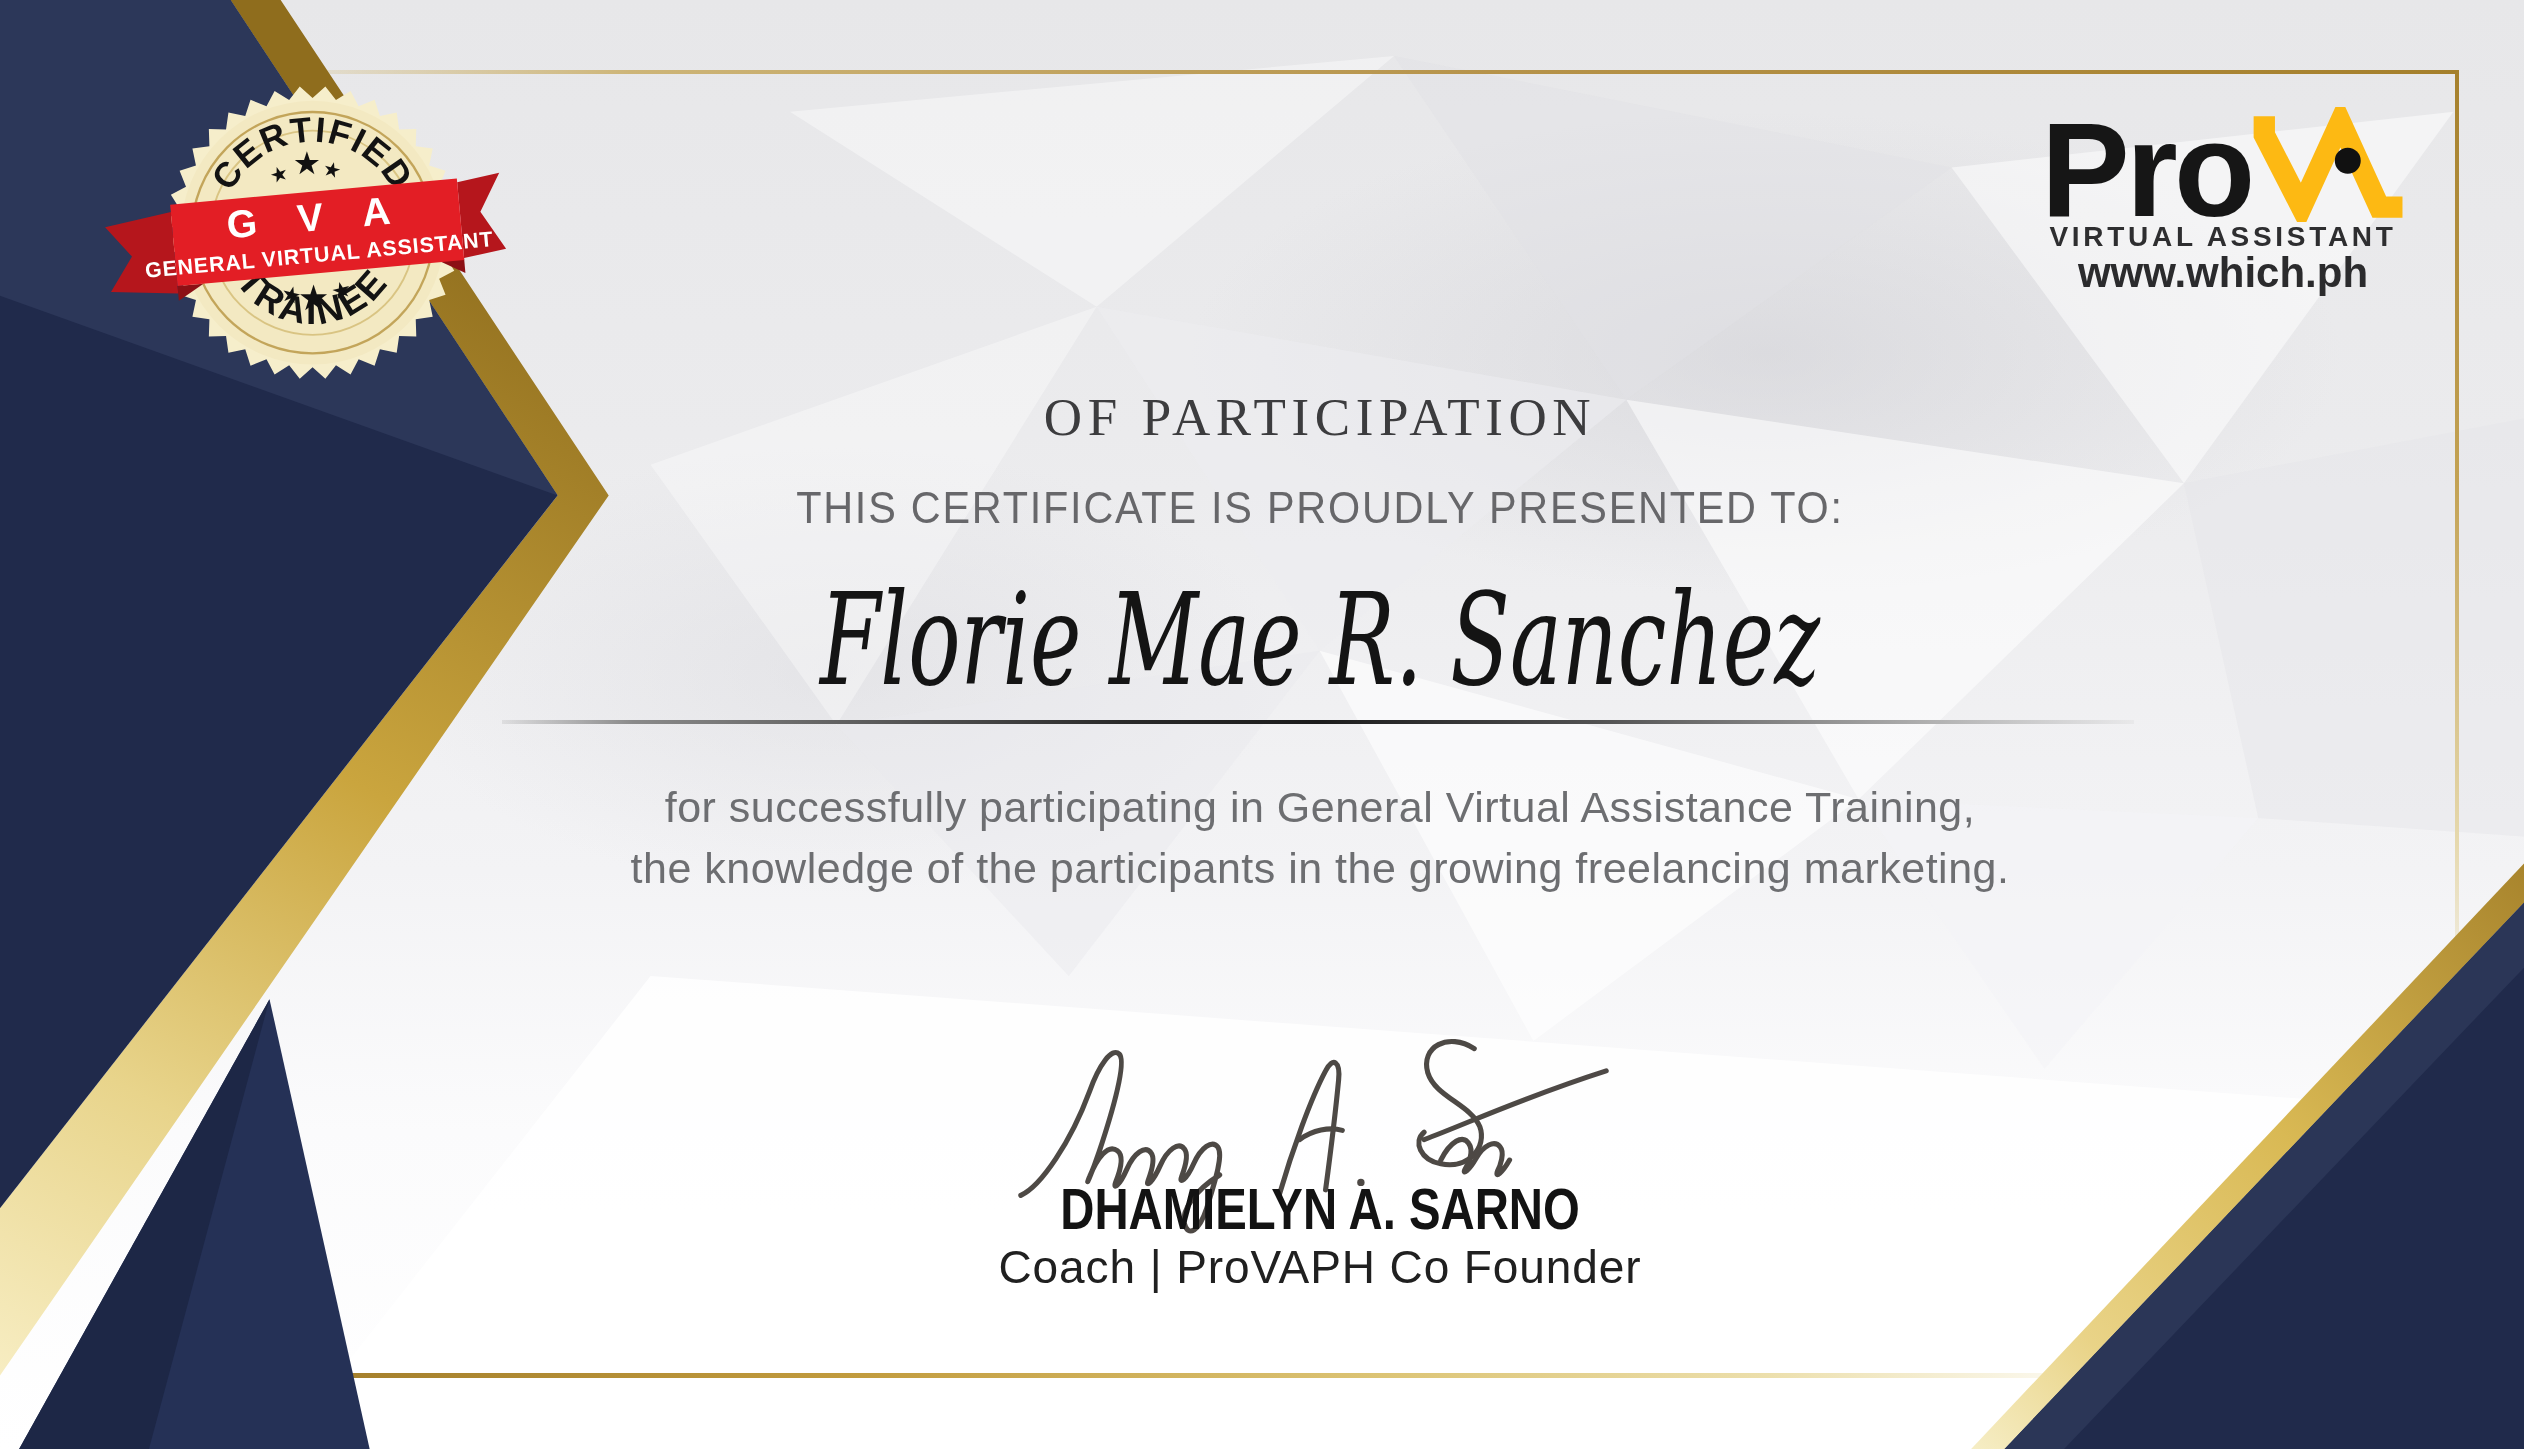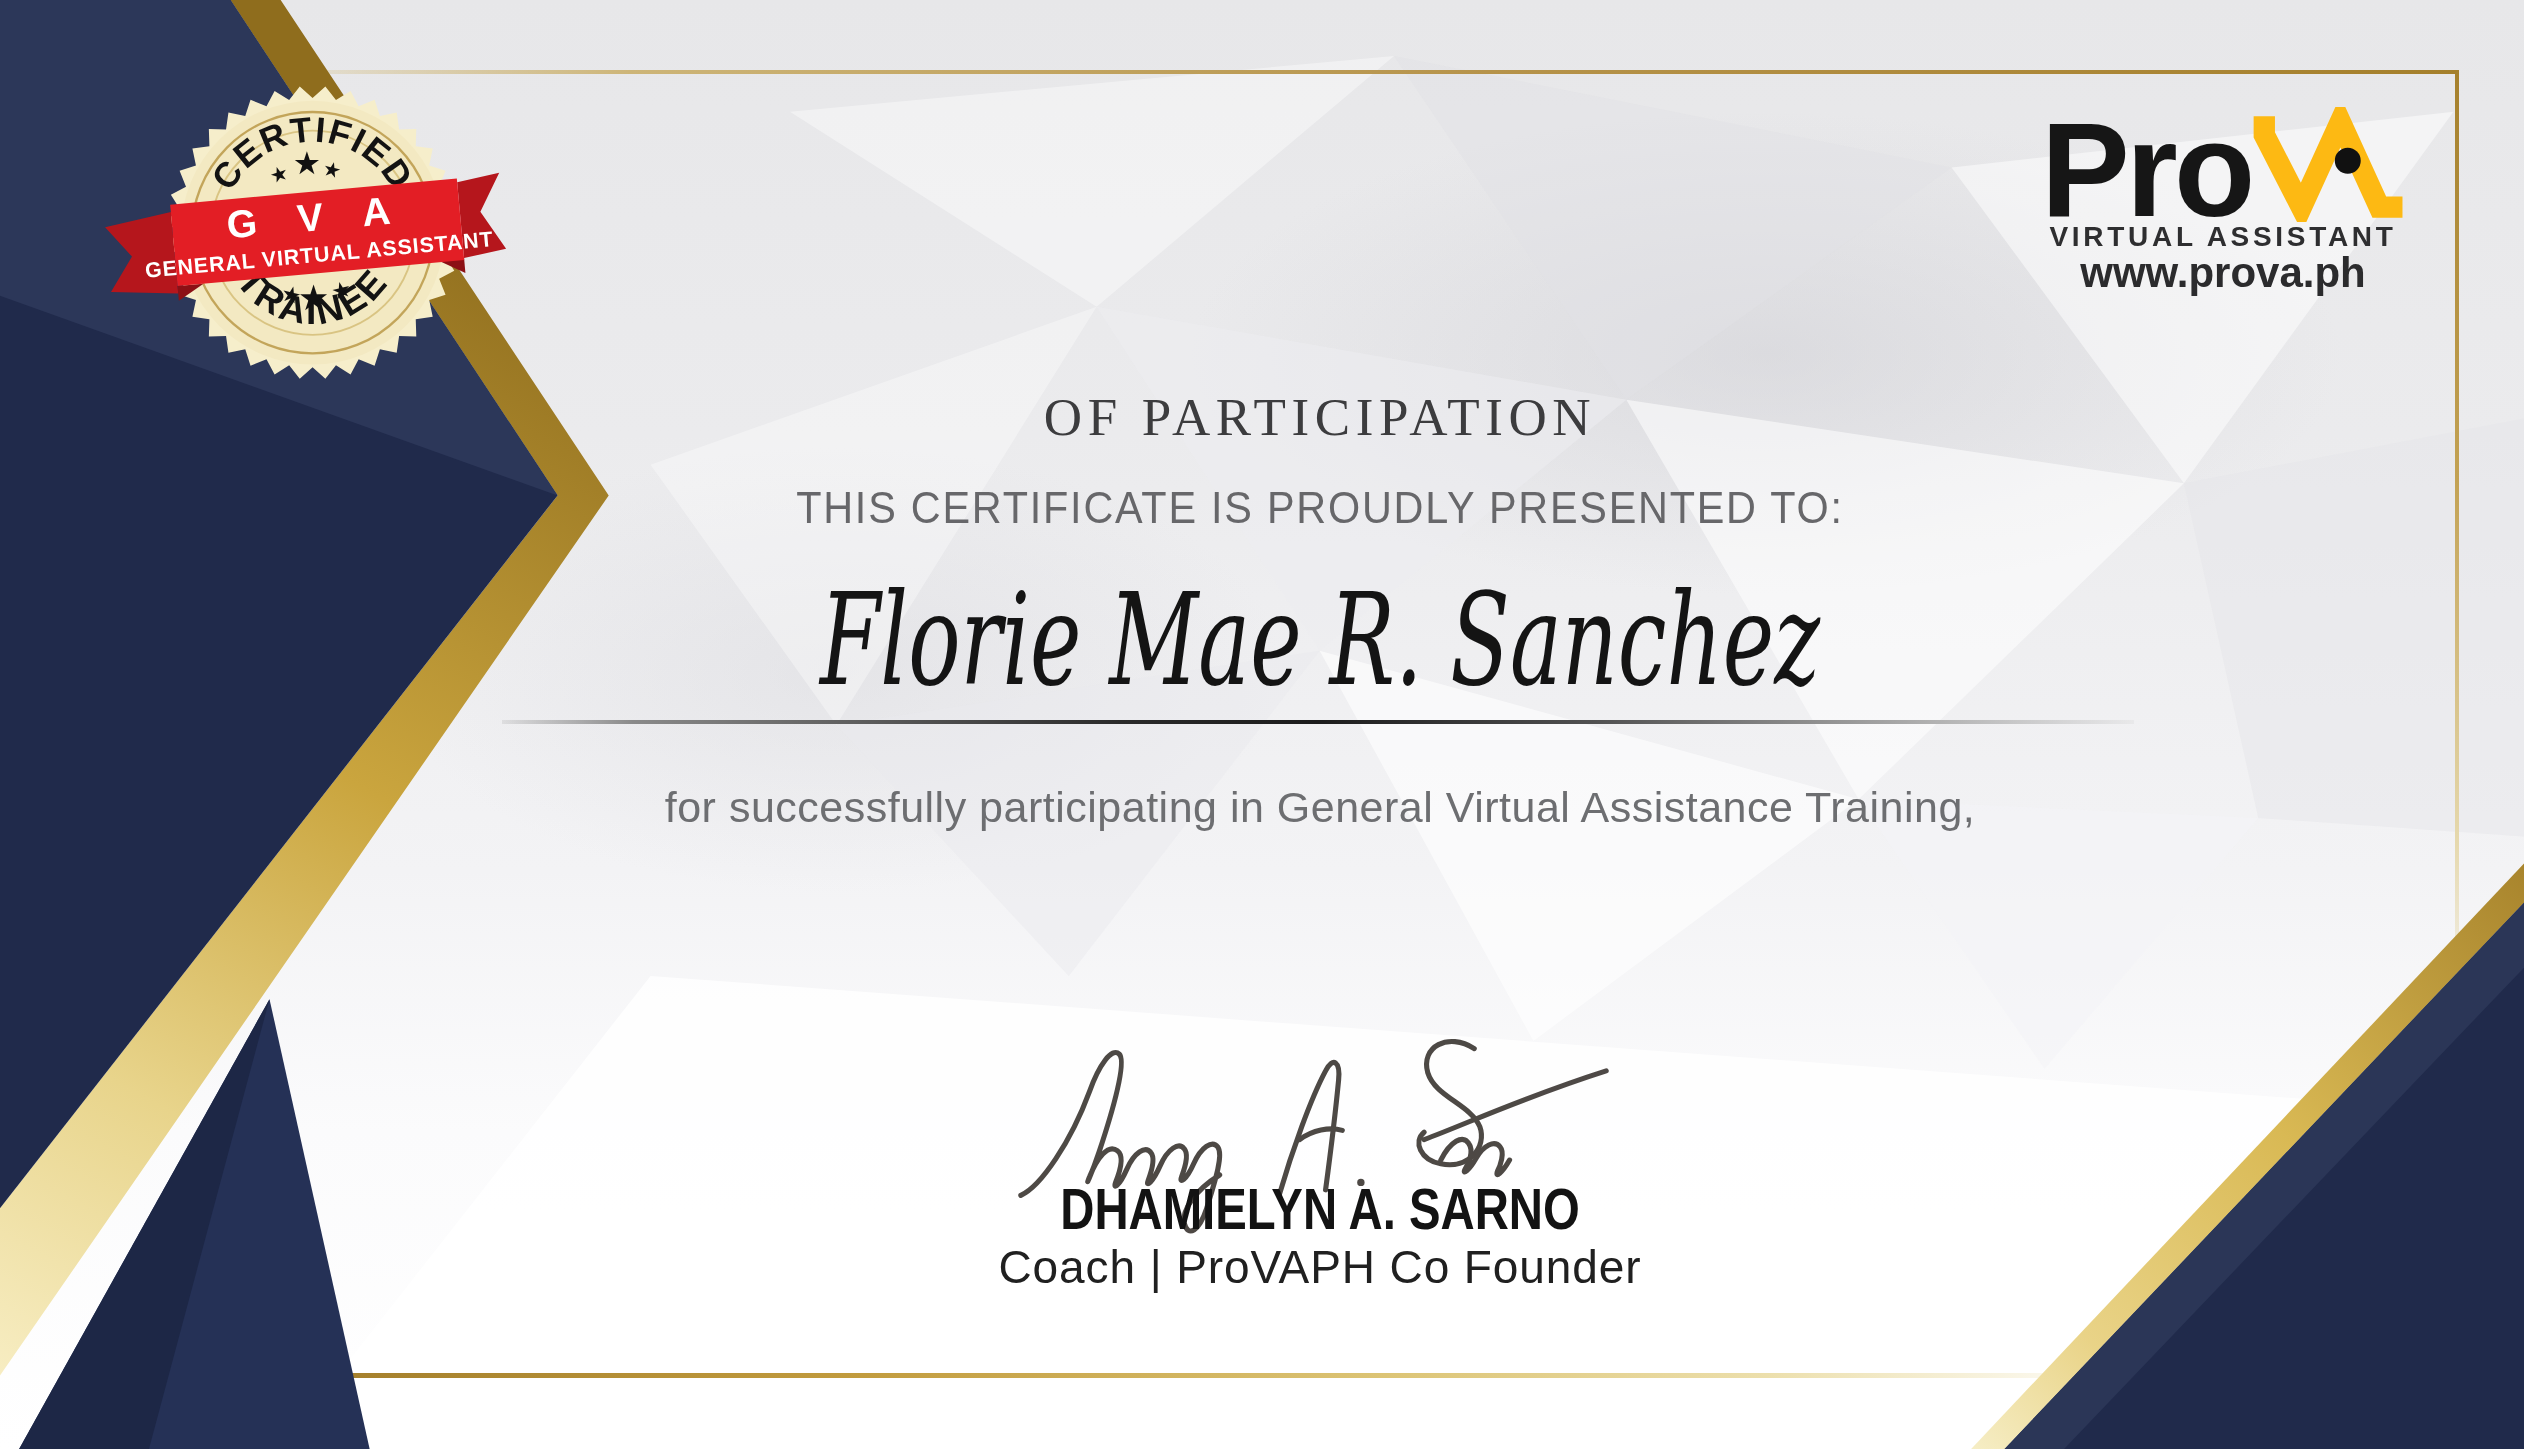--- a/index.html
+++ b/index.html
@@ -141,29 +141,30 @@
       </g>
     </g>
   </svg>
 
   <div class="abs logo-word">Pro</div>
   <svg class="abs" style="top:107px;left:2253px;" width="158" height="115" viewBox="0 0 170 124">
     <path d="M 12,10 L 12,30 L 52,108 L 94,16 L 136,108 L 161,108" fill="none" stroke="#FDB913" stroke-width="23" stroke-linejoin="miter" stroke-linecap="butt"></path>
     <circle cx="102" cy="58" r="14" fill="#111111"></circle>
   </svg>
   <div class="abs logo-tagline">VIRTUAL ASSISTANT</div>
-  <div class="abs logo-site">www.prova.ph</div>
+  <div class="abs logo-site">www.which.ph</div>
 
   <div class="abs centered subtitle">OF PARTICIPATION</div>
   <div class="abs centered presented">THIS CERTIFICATE IS PROUDLY PRESENTED TO:</div>
   <div class="abs centered name">Florie Mae R. Sanchez</div>
   <div class="abs name-rule"></div>
 
   <div class="abs centered body-text">
     <div>for successfully participating in General Virtual Assistance Training,</div>
+    <div>the knowledge of the participants in the growing freelancing marketing.</div>
   </div>
 
   <svg class="abs" style="top:1030px;left:1004px;" width="632" height="223" viewBox="0 0 680 240">
     <g fill="none" stroke="#3f3a36" stroke-width="5.5" stroke-linecap="round" opacity=".92">
       <path d="M 18,178 C 40,168 72,120 92,66 C 102,38 116,18 124,26 C 132,34 118,84 102,132 C 94,156 86,172 92,158 C 100,138 112,122 122,130 C 130,136 124,154 120,164 C 117,172 124,168 132,150 C 140,132 152,124 158,132 C 163,138 158,154 155,162 C 152,170 160,164 168,146 C 176,128 188,120 194,128 C 199,134 194,150 191,158 C 188,166 196,162 204,144 C 212,126 224,118 230,126 C 236,134 228,160 218,192 C 210,216 198,224 194,208 C 191,194 206,172 232,156"></path>
       <path d="M 296,178 C 310,130 330,74 346,44 C 354,28 362,34 360,54 C 356,96 350,142 346,172"></path>
       <path d="M 318,118 C 332,108 350,104 364,108"></path>
       <circle cx="384" cy="164" r="4" fill="#3f3a36" stroke="none"></circle>
       <path d="M 506,20 C 478,2 448,18 456,46 C 464,72 502,80 512,104 C 520,126 500,150 470,144 C 448,140 440,120 452,110"></path>
       <path d="M 470,140 C 480,120 494,112 500,122 C 506,130 500,144 496,150 C 493,156 500,152 508,138 C 516,124 528,118 534,126 C 539,132 534,146 531,152 C 528,160 536,154 544,140"></path>

